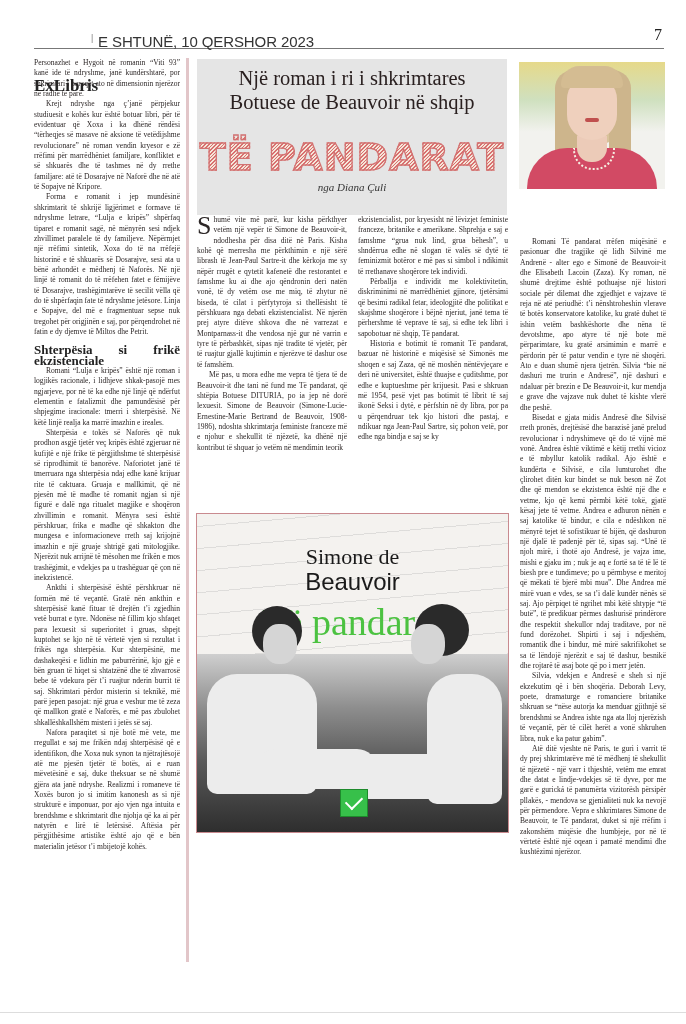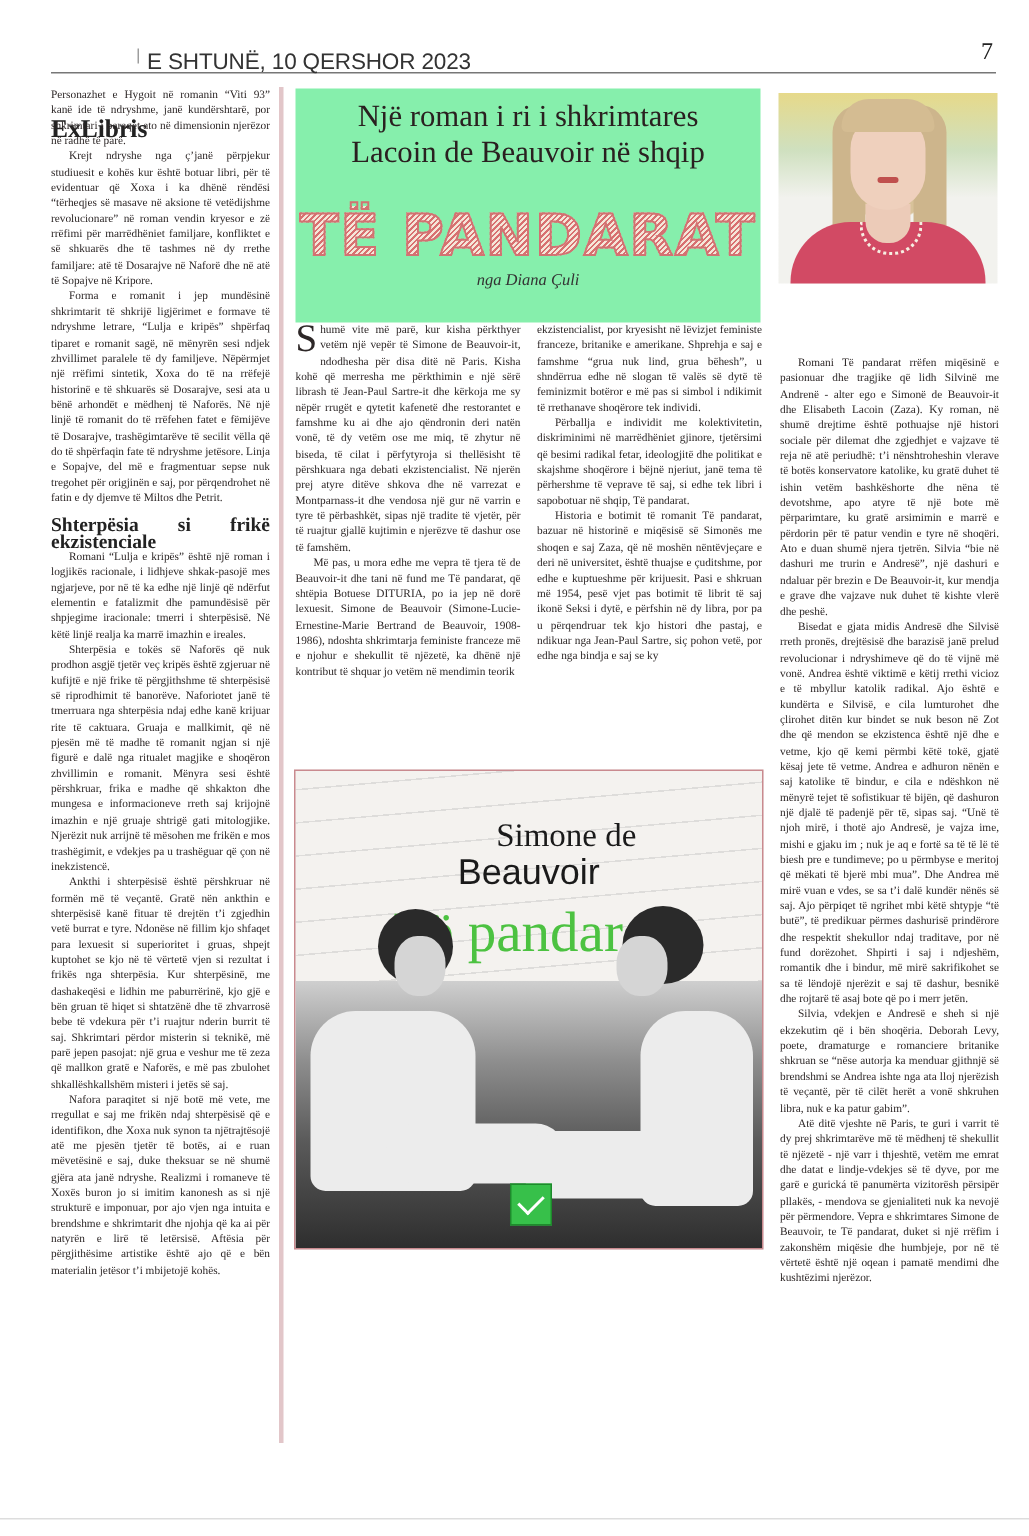--- a/index.html
+++ b/index.html
@@ -12,21 +12,21 @@
   .pagenum { position:absolute; right:2px; top:-4px; font-size:16px; font-family:"Liberation Serif", serif; color:#222; }
 
   .col { position:absolute; font-size:7.55px; line-height:10.35px; text-align:justify; font-family:"Liberation Serif", serif; color:#2d2727; }
   .col p { margin:0; text-indent:12px; }
   .col p.noind { text-indent:0; }
   .col h4 { margin:8px 0 0 0; font-size:13px; font-weight:bold; font-family:"Liberation Serif", serif; color:#222; }
 
   #left-col { left:34px; top:58px; width:146px; }
   .vrule { position:absolute; left:186px; top:58px; width:3px; height:904px; background:#e2c6c9; }
 
-  .titlebox { position:absolute; left:197px; top:59px; width:310px; height:156px; background:#86efac; }
+  .titlebox { position:absolute; left:197px; top:59px; width:310px; height:156px; background:#e5e5e5; }
   .title-line { position:absolute; left:0; width:100%; text-align:center; font-family:"Liberation Serif", serif; color:#2a2020; font-size:20.5px; line-height:22px; }
   .big-title { position:absolute; left:0; top:78px; width:100%; text-align:center; font-family:"DejaVu Sans", sans-serif; font-weight:bold; font-size:38px; letter-spacing:1px;
                color:transparent; -webkit-text-stroke:1.3px #d27272;
                background: repeating-linear-gradient(135deg, #d87070 0 1.2px, #f5e6d9 1.2px 2.6px);
                -webkit-background-clip:text; background-clip:text; line-height:40px; }
   .byline { position:absolute; left:0; top:122px; width:100%; text-align:center; font-style:italic; font-size:11px; font-family:"Liberation Serif", serif; color:#333; }
 
   #mid-col1 { left:197px; top:215px; width:150px; }
   #mid-col2 { left:358px; top:215px; width:150px; }
   .dropcap { float:left; font-size:26px; line-height:20px; margin:1px 2px 0 0; font-family:"Liberation Serif", serif; }
@@ -43,21 +43,21 @@
   .portrait .hairT { position:absolute; left:42px; top:4px; width:62px; height:22px; background:#d4bc92; border-radius:30px 30px 6px 6px; }
   .portrait .lips { position:absolute; left:66px; top:56px; width:14px; height:4px; background:#c0504e; border-radius:3px; }
   .portrait .pearls { position:absolute; left:54px; top:86px; width:38px; height:20px; border:2px dotted #f6efe2; border-top:none; border-radius:0 0 20px 20px; }
 
   #right-col { left:520px; top:237px; width:146px; }
 
   .cover { position:absolute; left:196px; top:513px; width:311px; height:318px; border:1px solid #c98a8f; overflow:hidden;
            background: #f4f2ef; }
   .cover .script { position:absolute; left:0; top:0; width:100%; height:100%;
            background: repeating-linear-gradient(175deg, transparent 0 12px, rgba(180,180,180,0.35) 12px 13px, transparent 13px 22px); }
-  .cover .author1 { position:absolute; left:0; top:30px; width:100%; text-align:center; font-family:"Liberation Serif", serif; font-size:22px; color:#1a1a1a;margin-left:25px; }
+  .cover .author1 { position:absolute; left:0; top:30px; width:100%; text-align:center; font-family:"Liberation Serif", serif; font-size:22px; color:#1a1a1a; }
   .cover .author2 { position:absolute; left:0; top:48px; width:100%; text-align:center; font-family:Liberation Sans, sans-serif; font-size:24px; color:#1a1a1a; line-height:40px; }
   .cover .btitle { position:absolute; left:0; top:88px; width:100%; text-align:center; font-family:"Liberation Serif", serif; font-size:38px; color:#4cc241; line-height:40px; }
   .cover .photo { position:absolute; left:0; top:140px; width:100%; height:178px;
            background: linear-gradient(180deg, #cfcfcf 0%, #8e8e8e 30%, #5a5a5a 60%, #2e2e2e 100%); }
   .fig { position:absolute; background:#ececec; }
   .head { position:absolute; background:#2a2a2a; border-radius:50%; }
   .face2 { position:absolute; background:#d5d5d5; border-radius:45%; }
   .logo { position:absolute; left:143px; top:275px; width:26px; height:26px; background:#37c04a; border:1px solid #1e8a2c; }
   .logo::before { content:""; position:absolute; left:5px; top:6px; width:14px; height:8px; border-left:2px solid #fff; border-bottom:2px solid #fff; transform:rotate(-45deg); }
 
@@ -81,21 +81,21 @@
   <p>Romani “Lulja e kripës” është një roman i logjikës racionale, i lidhjeve shkak-pasojë mes ngjarjeve, por në të ka edhe një linjë që ndërfut elementin e fatalizmit dhe pamundësisë për shpjegime iracionale: tmerri i shterpësisë. Në këtë linjë realja ka marrë imazhin e ireales.</p>
   <p>Shterpësia e tokës së Naforës që nuk prodhon asgjë tjetër veç kripës është zgjeruar në kufijtë e një frike të përgjithshme të shterpësisë së riprodhimit të banorëve. Naforiotet janë të tmerruara nga shterpësia ndaj edhe kanë krijuar rite të caktuara. Gruaja e mallkimit, që në pjesën më të madhe të romanit ngjan si një figurë e dalë nga ritualet magjike e shoqëron zhvillimin e romanit. Mënyra sesi është përshkruar, frika e madhe që shkakton dhe mungesa e informacioneve rreth saj krijojnë imazhin e një gruaje shtrigë gati mitologjike. Njerëzit nuk arrijnë të mësohen me frikën e mos trashëgimit, e vdekjes pa u trashëguar që çon në inekzistencë.</p>
   <p>Ankthi i shterpësisë është përshkruar në formën më të veçantë. Gratë nën ankthin e shterpësisë kanë fituar të drejtën t’i zgjedhin vetë burrat e tyre. Ndonëse në fillim kjo shfaqet para lexuesit si superioritet i gruas, shpejt kuptohet se kjo në të vërtetë vjen si rezultat i frikës nga shterpësia. Kur shterpësinë, me dashakeqësi e lidhin me paburrërinë, kjo gjë e bën gruan të hiqet si shtatzënë dhe të zhvarrosë bebe të vdekura për t’i ruajtur nderin burrit të saj. Shkrimtari përdor misterin si teknikë, më parë jepen pasojat: një grua e veshur me të zeza që mallkon gratë e Naforës, e më pas zbulohet shkallëshkallshëm misteri i jetës së saj.</p>
   <p>Nafora paraqitet si një botë më vete, me rregullat e saj me frikën ndaj shterpësisë që e identifikon, dhe Xoxa nuk synon ta njëtrajtësojë atë me pjesën tjetër të botës, ai e ruan mëvetësinë e saj, duke theksuar se në shumë gjëra ata janë ndryshe. Realizmi i romaneve të Xoxës buron jo si imitim kanonesh as si një strukturë e imponuar, por ajo vjen nga intuita e brendshme e shkrimtarit dhe njohja që ka ai për natyrën e lirë të letërsisë. Aftësia për përgjithësime artistike është ajo që e bën materialin jetësor t’i mbijetojë kohës.</p>
 </div>
 
 <div class="vrule"></div>
 
 <div class="titlebox">
   <div class="title-line" style="top:8px;">Një roman i ri i shkrimtares</div>
-  <div class="title-line" style="top:32px;">Lacoin de Beauvoir në shqip</div>
+  <div class="title-line" style="top:32px;">Botuese de Beauvoir në shqip</div>
   <div class="big-title">TË PANDARAT</div>
   <div class="byline">nga Diana Çuli</div>
 </div>
 
 <div class="portrait">
   <div class="hairL"></div>
   <div class="hairR"></div>
   <div class="shirt"></div>
   <div class="neck"></div>
   <div class="face"></div>

